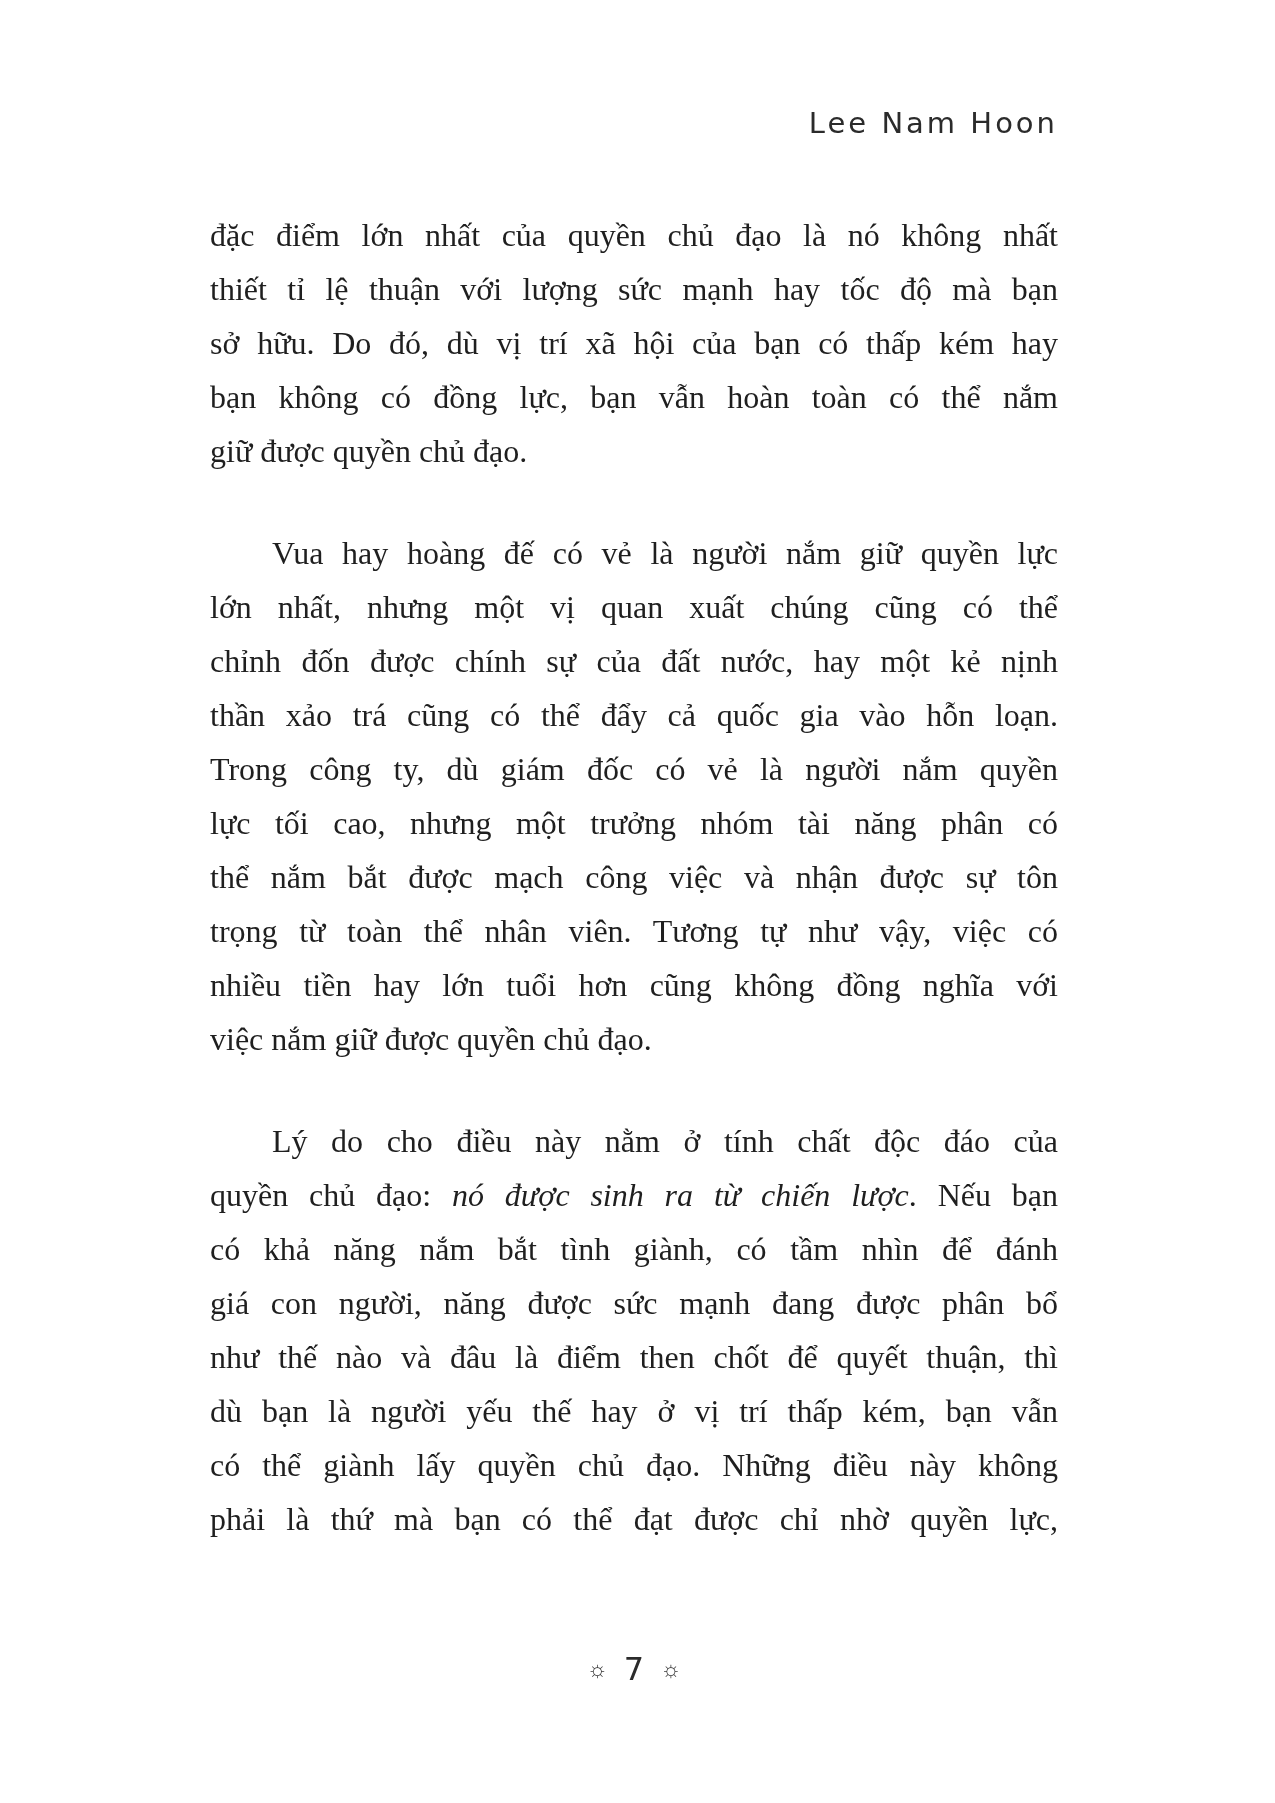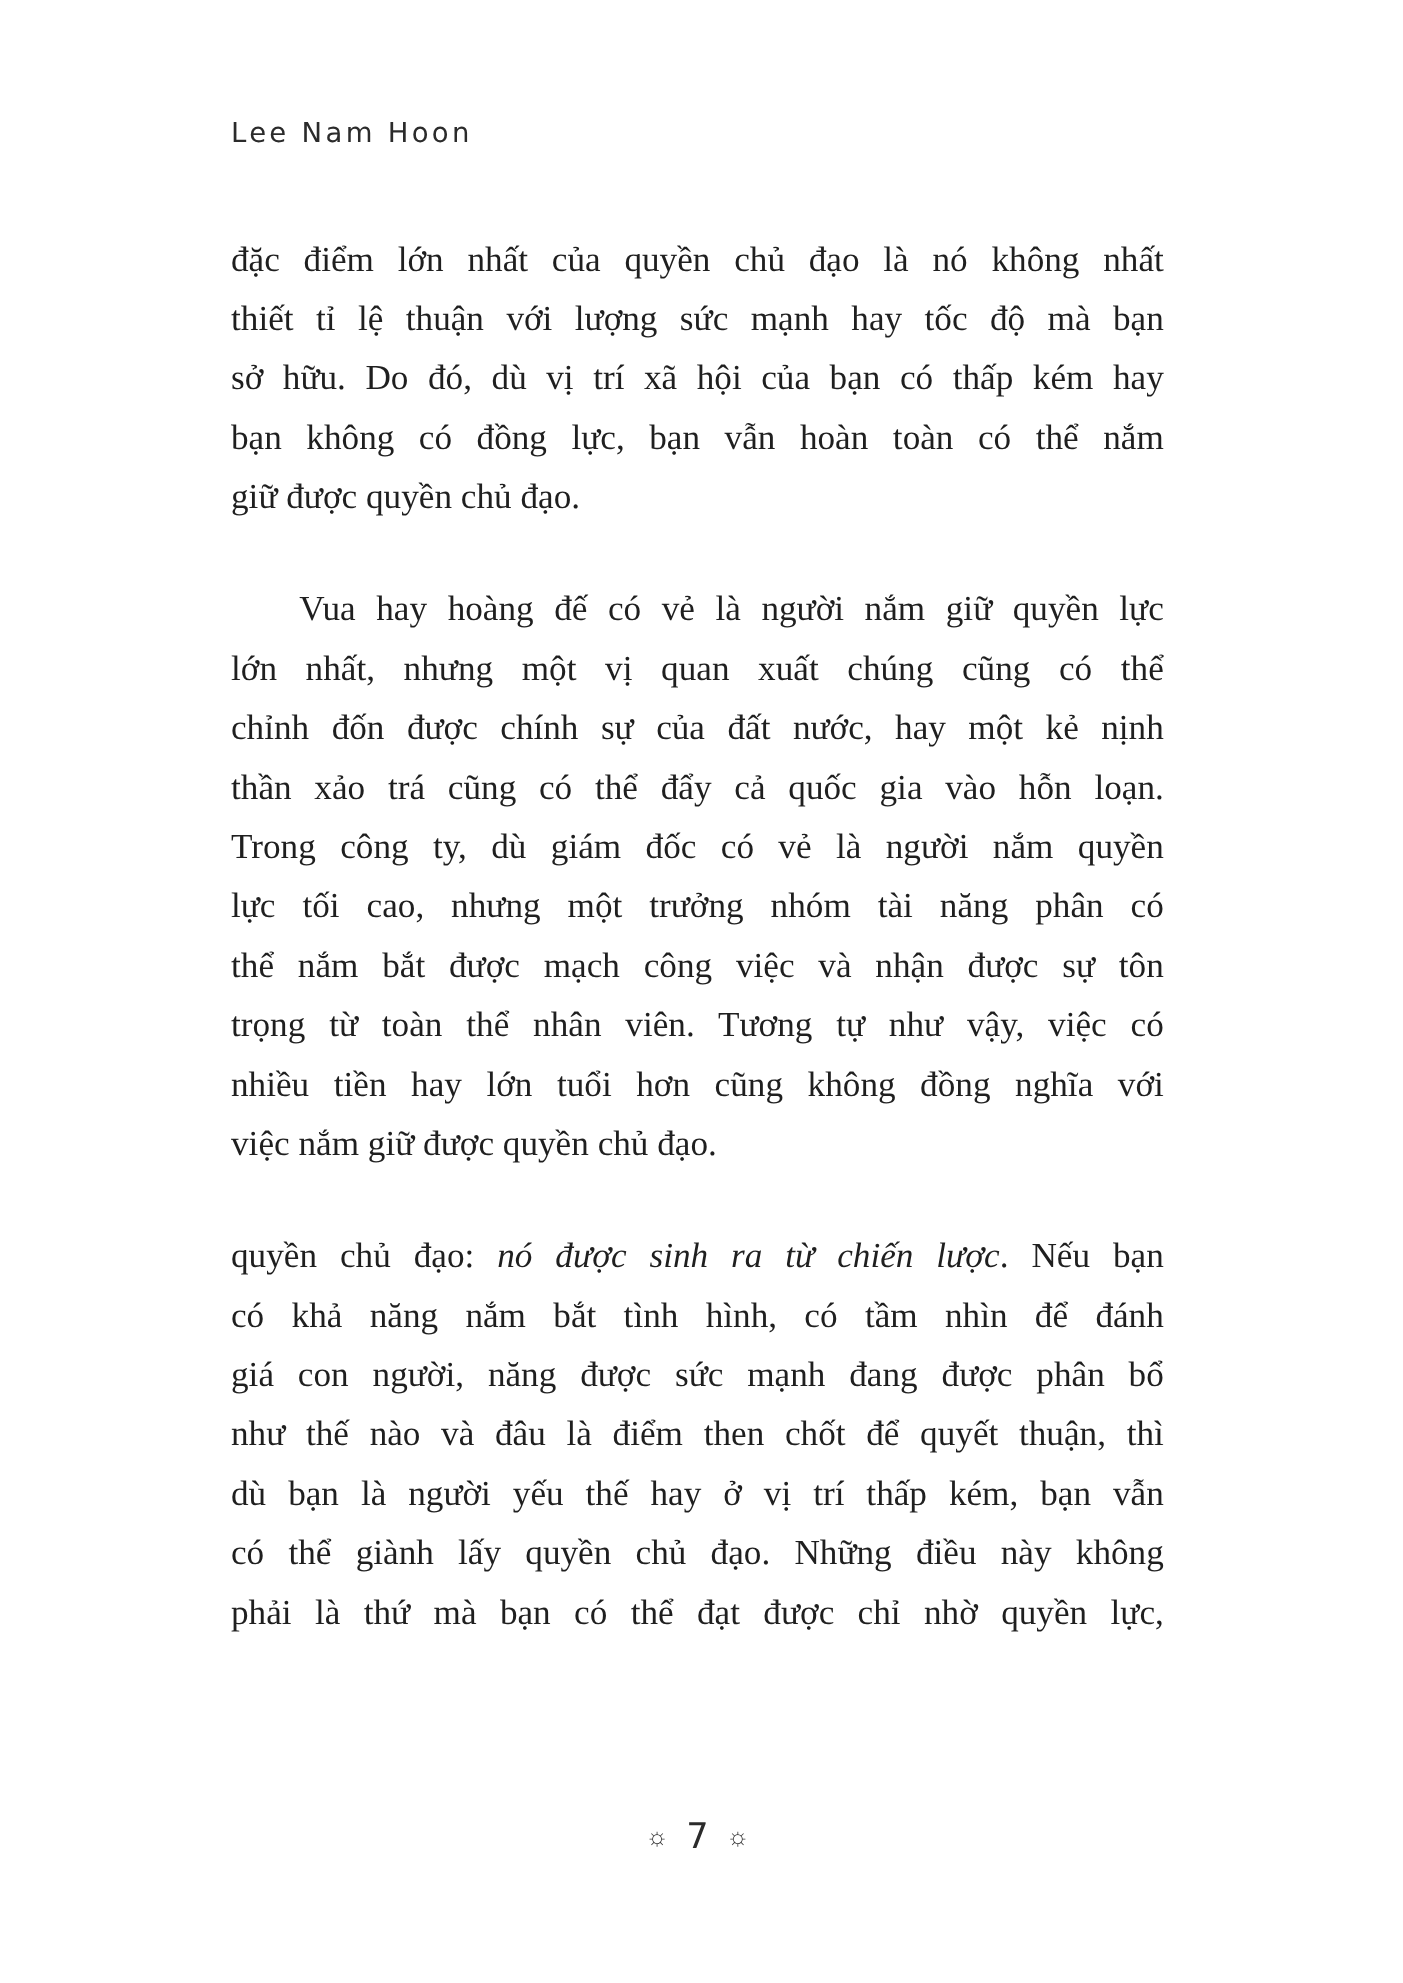--- a/index.html
+++ b/index.html
@@ -15,23 +15,23 @@
   .page {
     position: absolute;
     inset: 0;
     background: #ffffff;
   }
   .running-header {
     position: absolute;
     top: 106px;
     left: 210px;
     width: 848px;
-    text-align: left;
+    text-align: right;
     font-family: "DejaVu Sans", sans-serif;
-    font-size: 25px;
+    font-size: 29px;
     letter-spacing: 3px;
     color: #2b2b2b;
   }
   .content {
     position: absolute;
     top: 208px;
     left: 210px;
     width: 848px;
     font-size: 32px;
     line-height: 54px;
@@ -87,22 +87,23 @@
         <div class="line"><span>chỉnh đốn được chính sự của đất nước, hay một kẻ nịnh</span></div>
         <div class="line"><span>thần xảo trá cũng có thể đẩy cả quốc gia vào hỗn loạn.</span></div>
         <div class="line"><span>Trong công ty, dù giám đốc có vẻ là người nắm quyền</span></div>
         <div class="line"><span>lực tối cao, nhưng một trưởng nhóm tài năng phân có</span></div>
         <div class="line"><span>thể nắm bắt được mạch công việc và nhận được sự tôn</span></div>
         <div class="line"><span>trọng từ toàn thể nhân viên. Tương tự như vậy, việc có</span></div>
         <div class="line"><span>nhiều tiền hay lớn tuổi hơn cũng không đồng nghĩa với</span></div>
         <div class="line last"><span>việc nắm giữ được quyền chủ đạo.</span></div>
       </div>
       <div class="para">
+        <div class="line indent"><span>Lý do cho điều này nằm ở tính chất độc đáo của</span></div>
         <div class="line"><span>quyền chủ đạo: </span><span class="bi">nó được sinh ra từ chiến lược</span><span>. Nếu bạn</span></div>
-        <div class="line"><span>có khả năng nắm bắt tình hình, có tầm nhìn để đánh</span></div>
+        <div class="line"><span>có khả năng nắm bắt tình giành, có tầm nhìn để đánh</span></div>
         <div class="line"><span>giá con người, năng được sức mạnh đang được phân bổ</span></div>
         <div class="line"><span>như thế nào và đâu là điểm then chốt để quyết thuận, thì</span></div>
         <div class="line"><span>dù bạn là người yếu thế hay ở vị trí thấp kém, bạn vẫn</span></div>
         <div class="line"><span>có thể giành lấy quyền chủ đạo. Những điều này không</span></div>
         <div class="line"><span>phải là thứ mà bạn có thể đạt được chỉ nhờ quyền lực,</span></div>
       </div>
     </div>
 
   <div class="page-footer">
     <span class="orn">☼</span><span class="num">7</span><span class="orn">☼</span>

